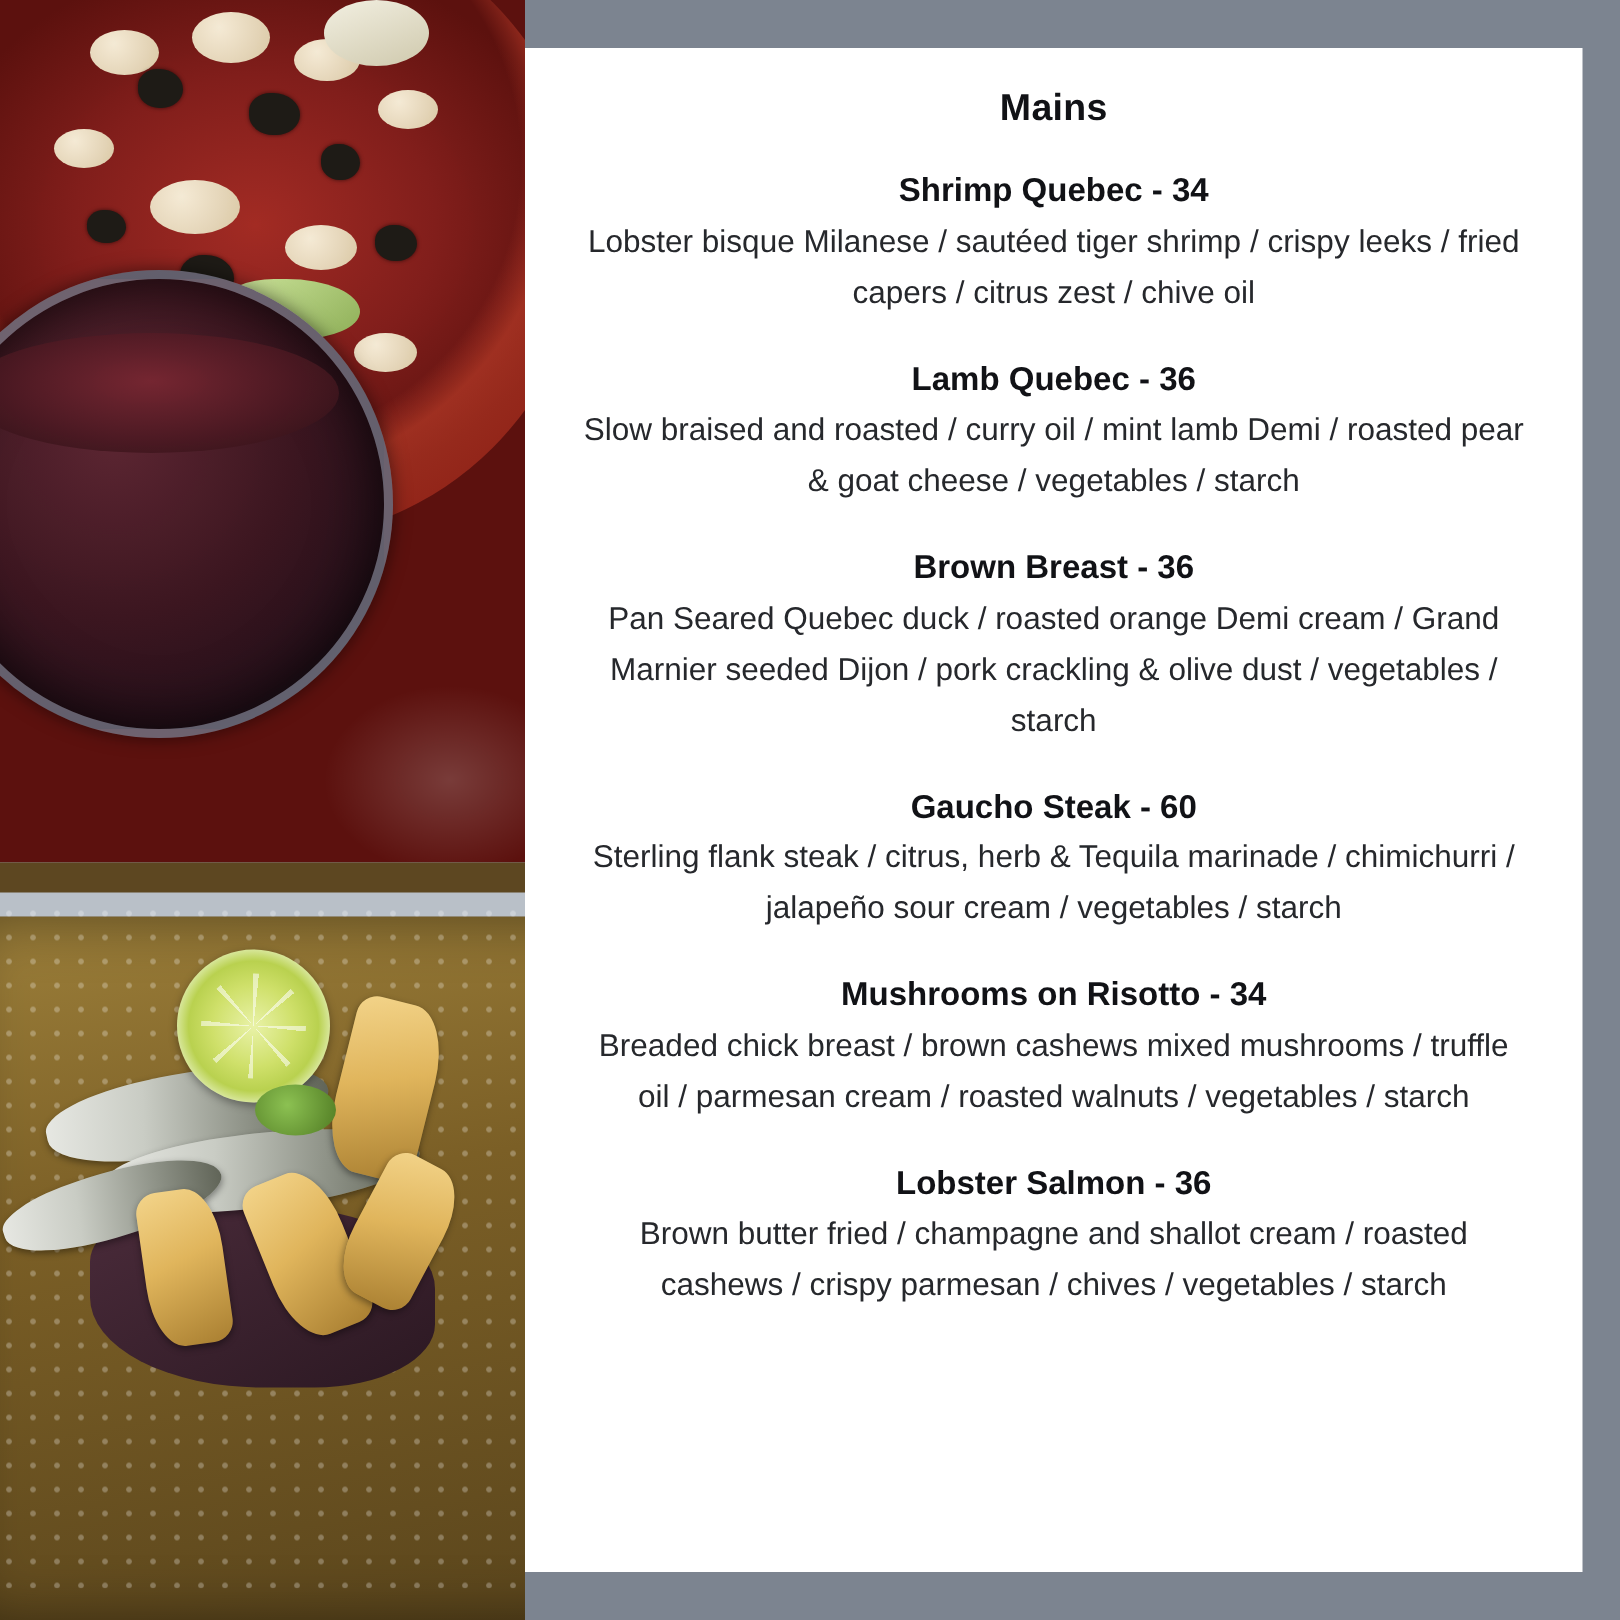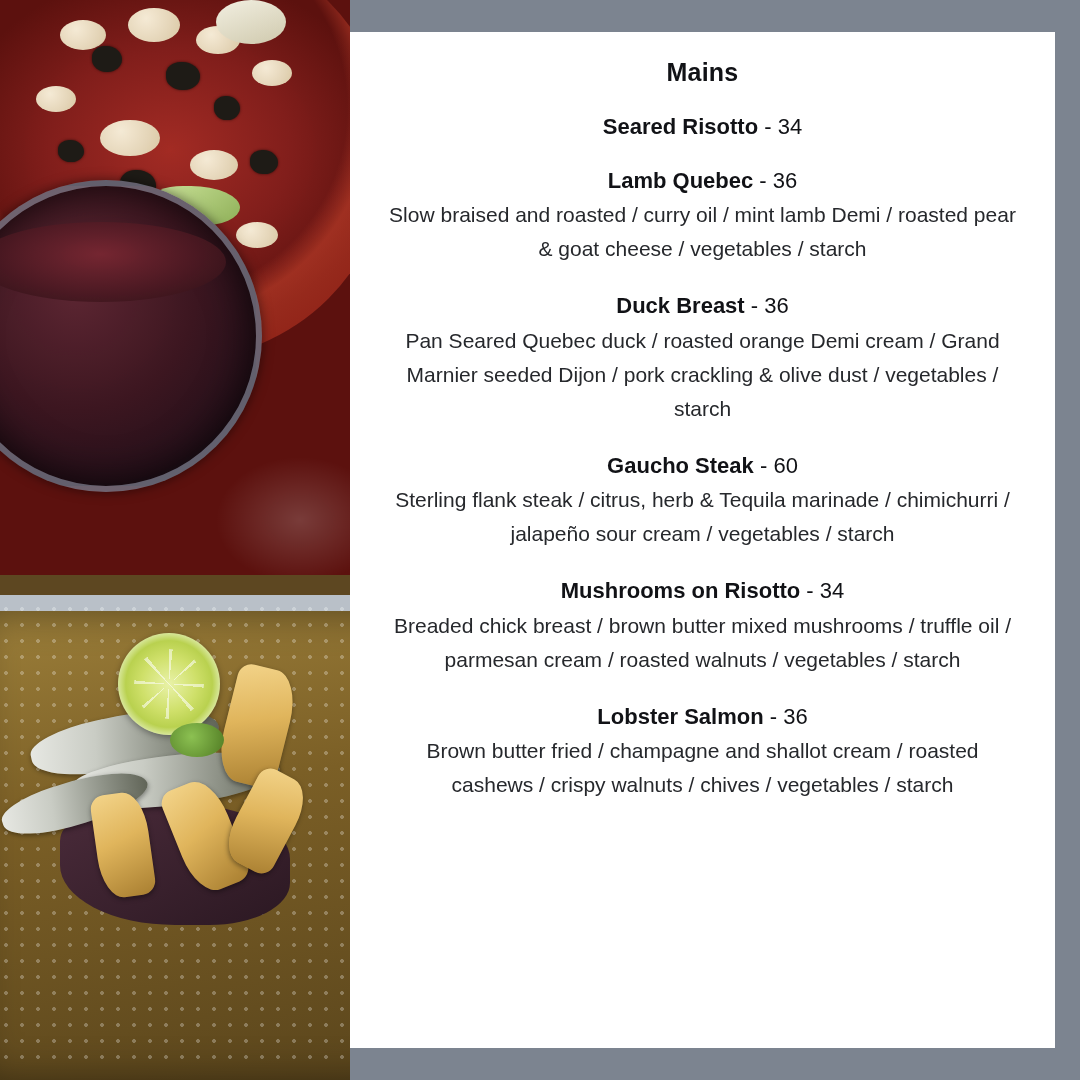--- a/index.html
+++ b/index.html
@@ -196,21 +196,21 @@
     margin-top: 26px;
   }
   .item-name {
     font-size: 22px;
     font-weight: 700;
     color: #111216;
     line-height: 1.25;
     margin: 0 0 4px 0;
   }
   .item-price {
-    font-weight: 400;
+    font-weight: 700;
   }
   .item-desc {
     font-size: 21px;
     font-weight: 400;
     color: #26282c;
     line-height: 1.62;
     margin: 0 auto;
     max-width: 660px;
   }
 </style>
@@ -271,55 +271,56 @@
     </div>
   </div>
 
   <div class="menu-card">
     <div class="menu-inner">
 
       <h1 class="menu-title">Mains</h1>
 
       <div class="menu-section">
         <div class="item-name">
-          <span>Seared Risotto</span><span class="item-price"><span> - </span><span>34</span></span>
-        </div>
+          <span>Shrimp Quebec</span><span class="item-price"><span> - </span><span>34</span></span>
+        </div>
+        <p class="item-desc">Lobster bisque Milanese / sautéed tiger shrimp / crispy leeks / fried capers / citrus zest / chive oil</p>
       </div>
 
       <div class="menu-section">
         <div class="item-name">
           <span>Lamb Quebec</span><span class="item-price"><span> - </span><span>36</span></span>
         </div>
         <p class="item-desc">Slow braised and roasted / curry oil / mint lamb Demi / roasted pear &amp; goat cheese / vegetables / starch</p>
       </div>
 
       <div class="menu-section">
         <div class="item-name">
-          <span>Duck Breast</span><span class="item-price"><span> - </span><span>36</span></span>
+          <span>Brown Breast</span><span class="item-price"><span> - </span><span>36</span></span>
         </div>
         <p class="item-desc">Pan Seared Quebec duck / roasted orange Demi cream / Grand Marnier seeded Dijon / pork crackling &amp; olive dust / vegetables / starch</p>
       </div>
 
       <div class="menu-section">
         <div class="item-name">
           <span>Gaucho Steak</span><span class="item-price"><span> - </span><span>60</span></span>
         </div>
         <p class="item-desc">Sterling flank steak / citrus, herb &amp; Tequila marinade / chimichurri / jalapeño sour cream / vegetables / starch</p>
       </div>
 
       <div class="menu-section">
         <div class="item-name">
           <span>Mushrooms on Risotto</span><span class="item-price"><span> - </span><span>34</span></span>
         </div>
-        <p class="item-desc">Breaded chick breast / brown butter mixed mushrooms / truffle oil / parmesan cream / roasted walnuts / vegetables / starch</p>
+        <p class="item-desc">Breaded chick breast / brown cashews mixed mushrooms / truffle oil / parmesan cream / roasted walnuts / vegetables / starch</p>
       </div>
 
       <div class="menu-section">
         <div class="item-name">
           <span>Lobster Salmon</span><span class="item-price"><span> - </span><span>36</span></span>
         </div>
-        <p class="item-desc">Brown butter fried / champagne and shallot cream / roasted cashews / crispy walnuts / chives / vegetables / starch</p>
+        <p class="item-desc">Brown butter fried / champagne and shallot cream / roasted cashews / crispy parmesan / chives / vegetables / starch</p>
       </div>
 
     </div>
   </div>
 
 </div>
 
 </body></html>

